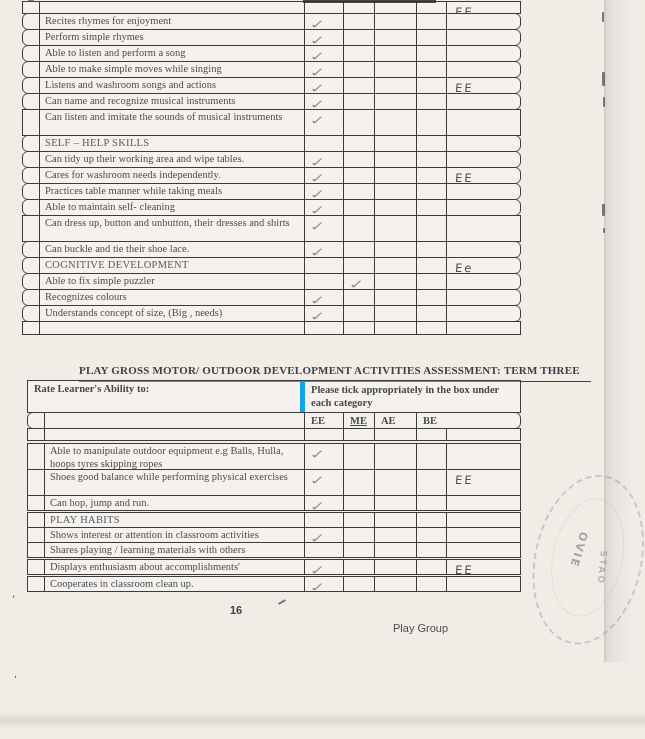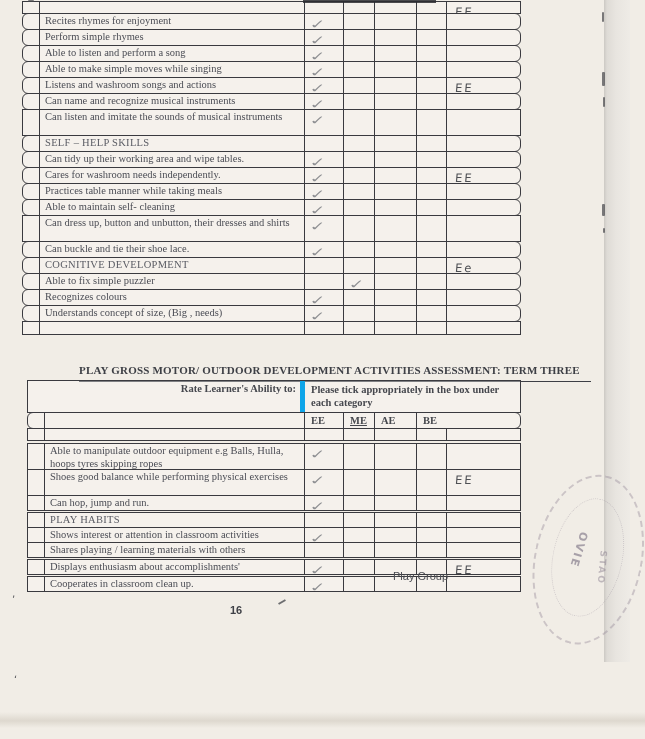--- a/index.html
+++ b/index.html
@@ -15,21 +15,21 @@
   .bottom-shadow{position:absolute;left:0;top:712px;width:645px;height:16px;
     background:linear-gradient(to bottom,rgba(210,203,190,0) 0,rgba(198,191,178,.45) 55%,rgba(210,203,190,0) 100%);}
   .speck{position:absolute;background:#4a4a4e;opacity:.72;border-radius:1px;}
   .tick-note{position:absolute;color:#55565a;font-size:10px;font-family:"DejaVu Sans",sans-serif;}
 
   
   .tbl{position:absolute;}
   .row{display:flex;border:1px solid #3a3a3f;margin-top:-1px;box-sizing:border-box;background:rgba(252,250,246,.35);}
   .row.gap{margin-top:1px;}
   .cell{box-sizing:border-box;border-left:1px solid #3a3a3f;overflow:hidden;}
-  .cell:first-child{border-left:none;text-align:right;}
+  .cell:first-child{border-left:none;}
   .cn{width:16px;flex:none;}
   .cd{flex:1;padding:1px 4px 0 5px;font-size:10.5px;line-height:12.5px;color:#4b4d55;}
   .ce{width:39px;flex:none;}
   .cm{width:31px;flex:none;}
   .ca{width:42px;flex:none;}
   .cb{width:30px;flex:none;}
   .cc{width:74px;flex:none;padding:0 0 0 8px;}
   .section-label{color:#595b63;font-weight:normal;letter-spacing:.3px;margin-top:32px;}
   .ck{display:inline-block;font-family:"DejaVu Sans",sans-serif;font-size:11px;color:#8e8f92;
       transform:rotate(-6deg) scaleX(1.8);margin:3px 0 0 8px;}
@@ -45,21 +45,21 @@
     font-size:11px;font-weight:bold;color:#3d3f45;letter-spacing:.2px;
     border-bottom:1.5px solid #3d3f45;padding-bottom:5px;white-space:nowrap;margin-left:44px;}
   .t2h-left{flex:1;padding:2px 4px 0 6px;font-size:10.5px;font-weight:bold;color:#46484e;}
   .t2h-right{width:220px;flex:none;border-left:5px solid #0ea5e9;padding:2px 4px 0 6px;
     font-size:10.5px;font-weight:bold;color:#46484e;line-height:13px;}
   .colhead{font-size:10.5px;font-weight:bold;color:#46484e;padding:2px 0 0 6px;}
 
   
   .pg-num{position:absolute;left:230px;top:604px;font-family:"Liberation Sans",sans-serif;
     font-size:11px;font-weight:bold;color:#3f4147;}
-  .pg-label{position:absolute;left:393px;top:570px;font-family:"Liberation Sans",sans-serif;
+  .pg-label{position:absolute;left:393px;top:622px;font-family:"Liberation Sans",sans-serif;
     font-size:11px;color:#4a4c52;}
 
   
   .stamp{position:absolute;left:528px;top:468px;width:124px;height:186px;transform:rotate(12deg);}
   .stamp .ring-outer{position:absolute;left:6px;top:6px;width:104px;height:168px;border-radius:50%;
     border:2px dashed rgba(152,142,156,.42);}
   .stamp .ring-inner{position:absolute;left:24px;top:30px;width:68px;height:118px;border-radius:50%;
     border:1.5px dotted rgba(152,142,156,.35);}
   .stamp .frag{position:absolute;font-family:"DejaVu Sans",sans-serif;color:rgba(118,108,126,.6);
     font-weight:bold;letter-spacing:2px;}

